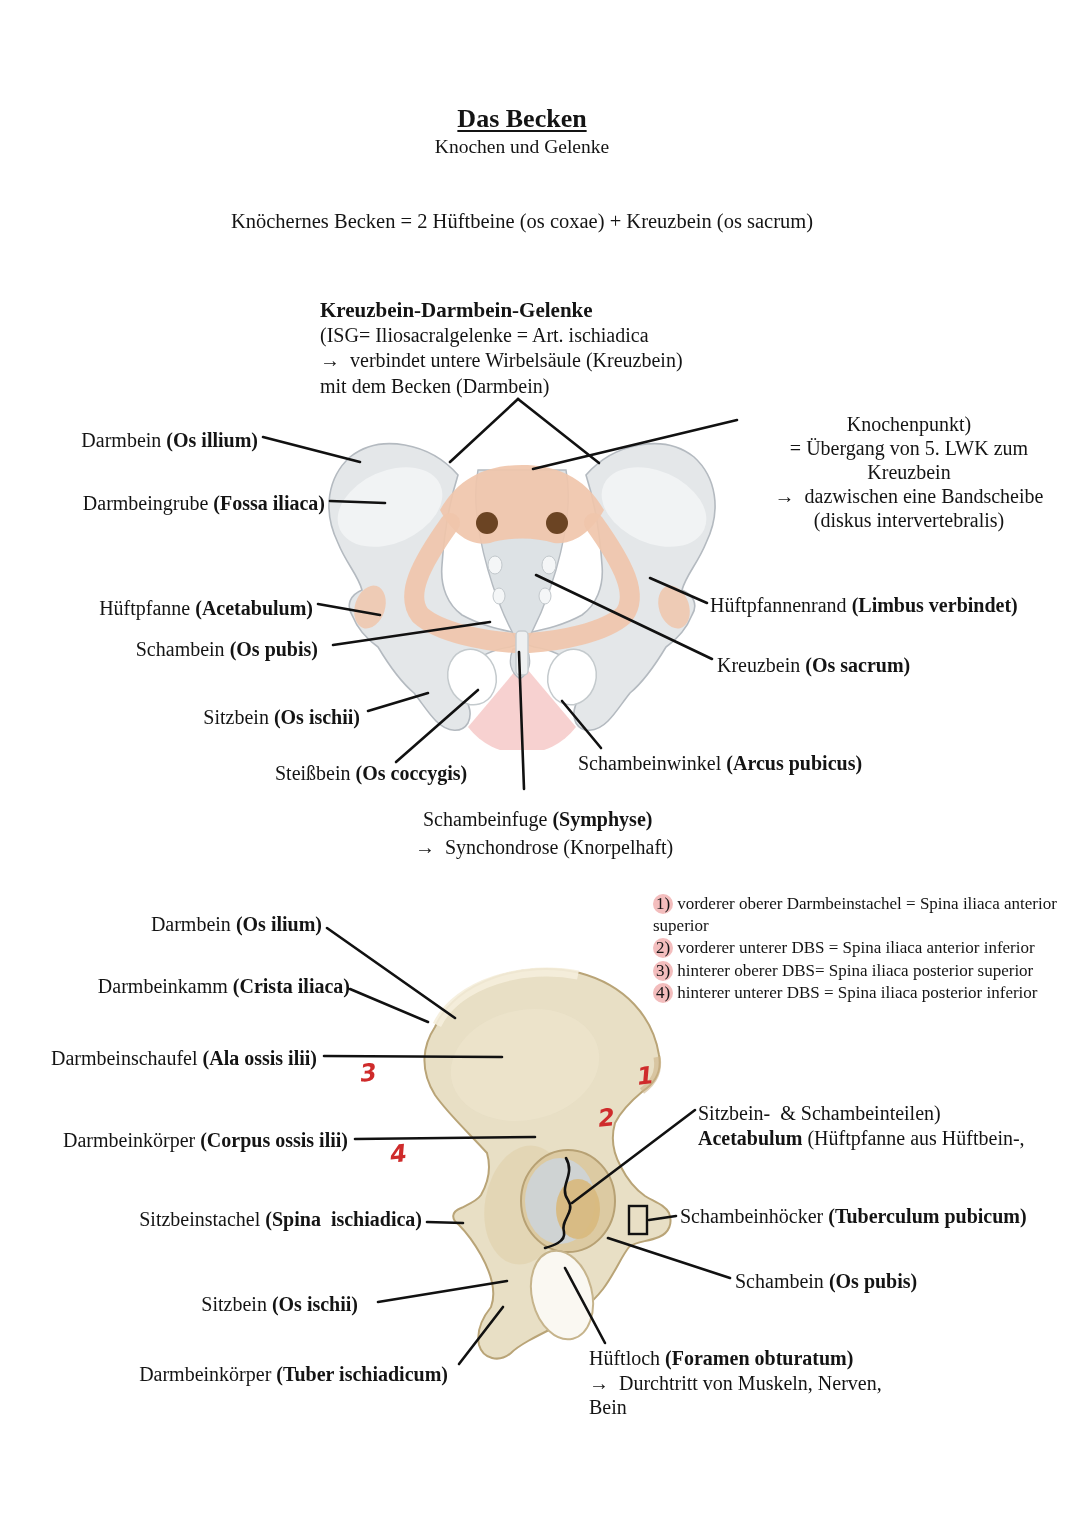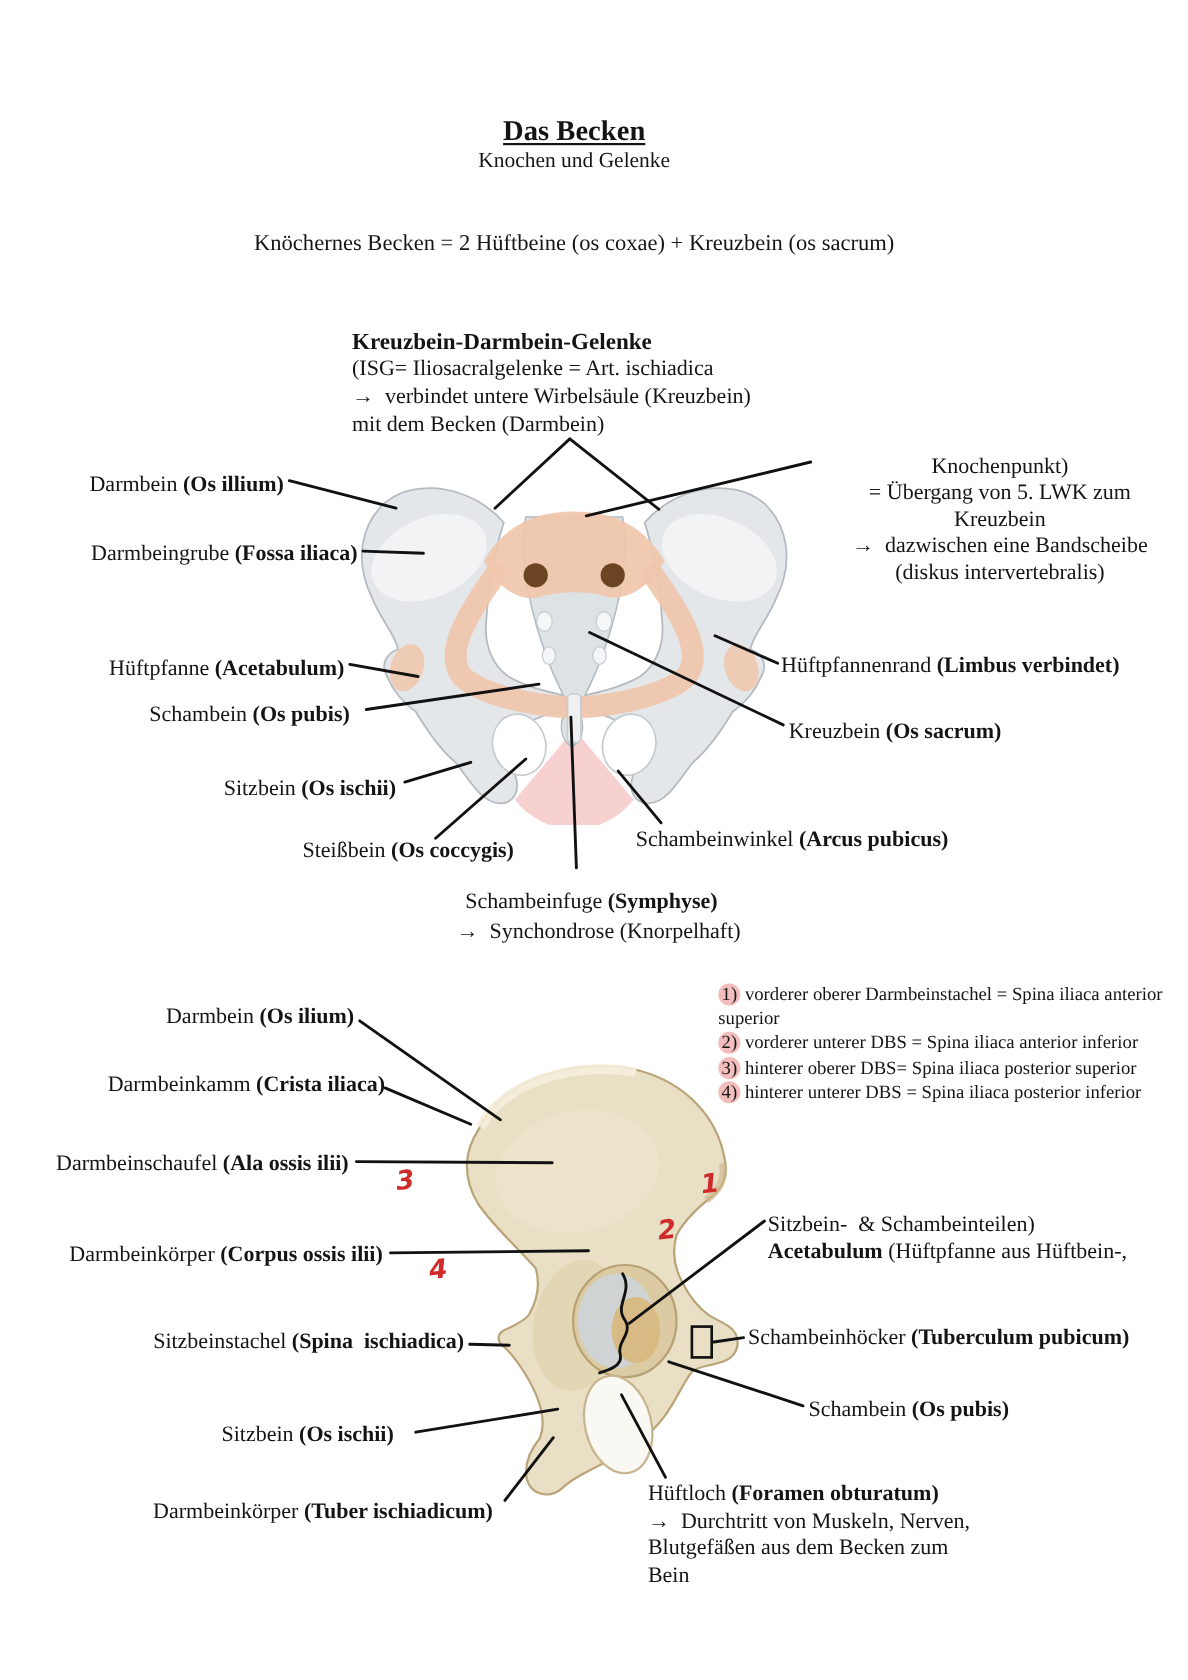--- a/index.html
+++ b/index.html
@@ -177,21 +177,20 @@
 
   <div class="abs lbl aceblk">
     <div>Sitzbein-&nbsp; &amp; Schambeinteilen)</div>
     <div><span class="b">Acetabulum</span><span> (Hüftpfanne aus Hüftbein-,</span></div>
   </div>
   <div class="abs lbl" style="left:680px;top:1205px;"><span>Schambeinhöcker </span><span class="b">(Tuberculum pubicum)</span></div>
   <div class="abs lbl" style="left:735px;top:1270px;"><span>Schambein </span><span class="b">(Os pubis)</span></div>
   <div class="abs lbl hloch">
     <div><span>Hüftloch </span><span class="b">(Foramen obturatum)</span></div>
     <div>→&nbsp; Durchtritt von Muskeln, Nerven,</div>
-    <div>Blutgefäßen aus dem Becken zum</div>
     <div>Bein</div>
   </div>
 
   <div class="abs redmark" style="left:637px;top:1062px;">1</div>
   <div class="abs redmark" style="left:598px;top:1104px;">2</div>
   <div class="abs redmark" style="left:360px;top:1059px;">3</div>
   <div class="abs redmark" style="left:390px;top:1140px;">4</div>
 
 </div>
 

